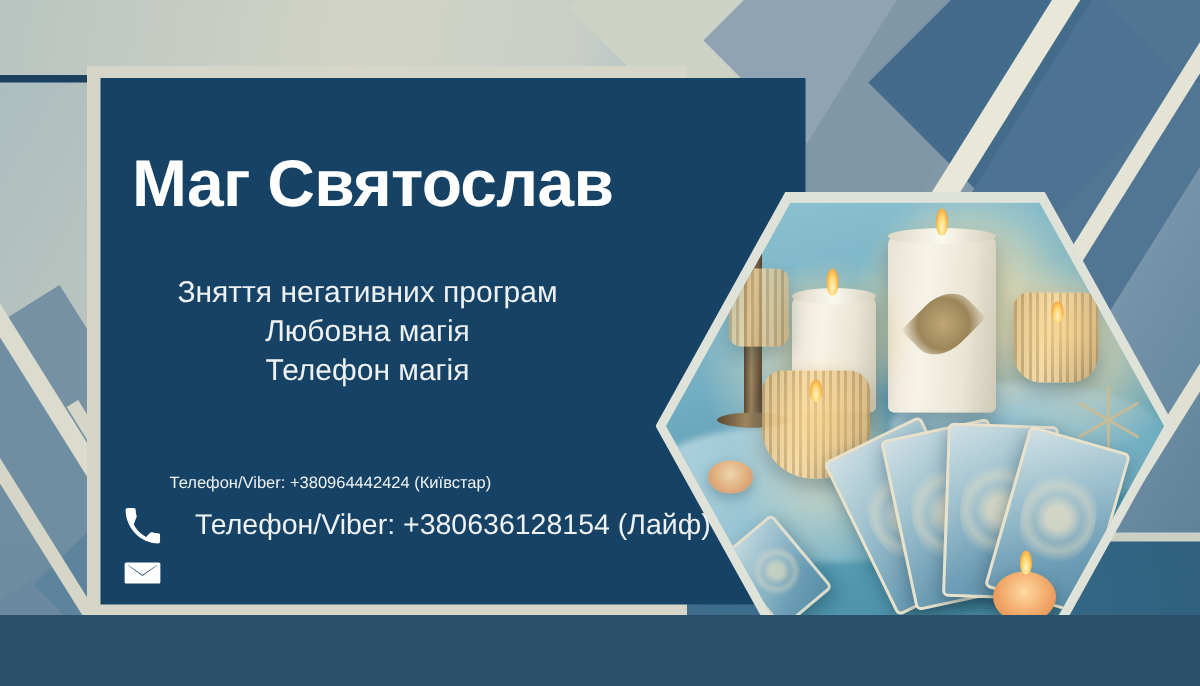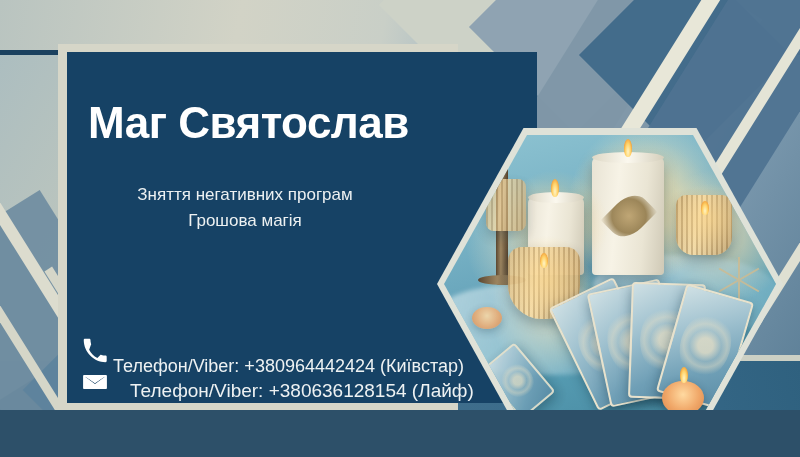--- a/index.html
+++ b/index.html
@@ -71,29 +71,29 @@
   }
 
   
   .title{
     position:absolute;left:88px;top:98px;width:400px;
     color:#ffffff;font-size:44px;font-weight:bold;letter-spacing:-0.5px;
     font-family:"Liberation Sans","DejaVu Sans",sans-serif;
   }
   .services{
     position:absolute;left:70px;top:182px;width:350px;
-    text-align:center;color:#edf1f2;font-size:17px;line-height:26px;
+    text-align:center;color:#edf1f2;font-size:20px;line-height:26px;
   }
   .services div{white-space:nowrap;}
 
   .contacts{
     position:absolute;left:80px;top:316px;width:400px;color:#eef2f3;
   }
   .crow{position:relative;height:24px;}
-  .c1{padding-left:33px;font-size:18px;white-space:nowrap;margin-top:40px;}
+  .c1{padding-left:33px;font-size:11px;white-space:nowrap;}
   .c2{padding-left:50px;font-size:19px;white-space:nowrap;}
   .c3{padding-left:53px;font-size:19px;white-space:nowrap;letter-spacing:.2px;}
   .ico{
     position:absolute;left:2px;width:26px;height:26px;color:#fff;
   }
   .ico-phone{top:22px;}
   .ico-mail{top:53px;}
   .ico svg{display:block;width:26px;height:26px;fill:#ffffff;}
 
   
@@ -229,21 +229,22 @@
       <div class="ph flame" style="left:236px;top:232px;height:16px;"></div>
       <div class="ph tea" style="left:28px;top:172px;width:30px;height:22px;opacity:.8;"></div>
       <div class="ph card-t" style="left:52px;top:214px;width:40px;height:60px;transform:rotate(-40deg);opacity:.9;"></div>
     </div>
   </div>
 
   <div class="title">Маг Святослав</div>
 
   <div class="services">
     <div>Зняття негативних програм</div>
-    <div>Грошова магія</div>
+    <div>Любовна магія</div>
+    <div>Телефон магія</div>
   </div>
 
   <div class="contacts">
     <div class="ico ico-phone">
       <svg viewBox="0 0 24 24">
           <path d="M6.6 10.8c1.7 3.4 4.2 5.9 7.6 7.6l2.5-2.5c.3-.3.8-.4 1.2-.3 1.2.4 2.5.6 3.8.6.6 0 1.1.5 1.1 1.1v4c0 .6-.5 1.1-1.1 1.1C10.9 22.4 1.6 13.1 1.6 1.7 1.6 1.1 2.1.6 2.7.6h4c.6 0 1.1.5 1.1 1.1 0 1.3.2 2.6.6 3.8.1.4 0 .9-.3 1.2L6.6 10.8z"></path>
         </svg>
     </div>
     <div class="ico ico-mail">
       <svg viewBox="0 0 24 24">

